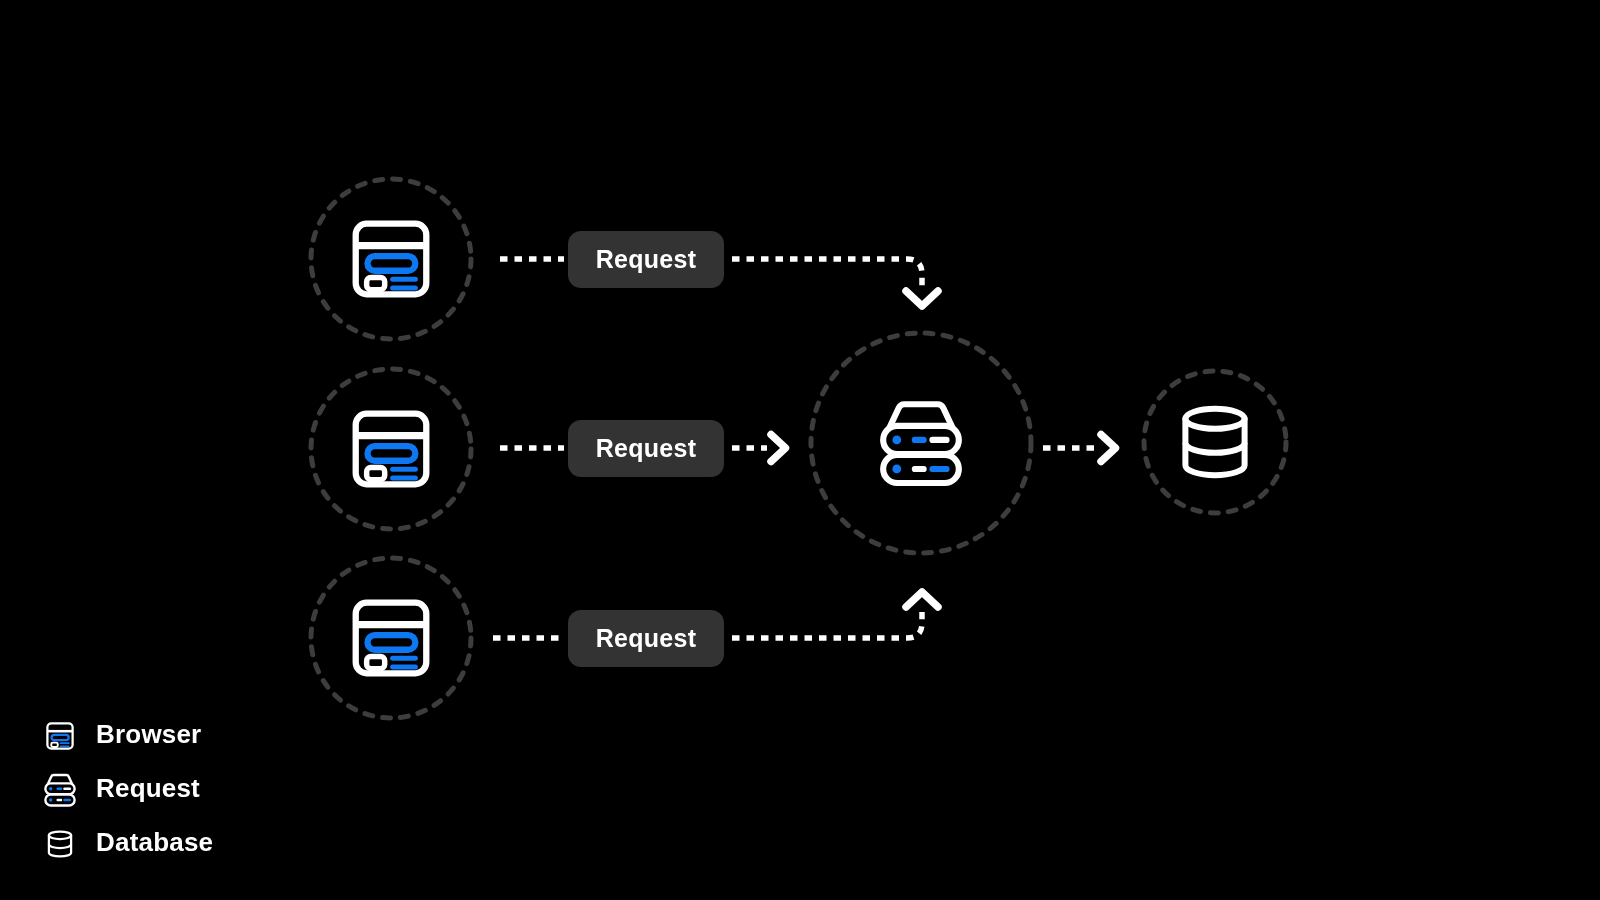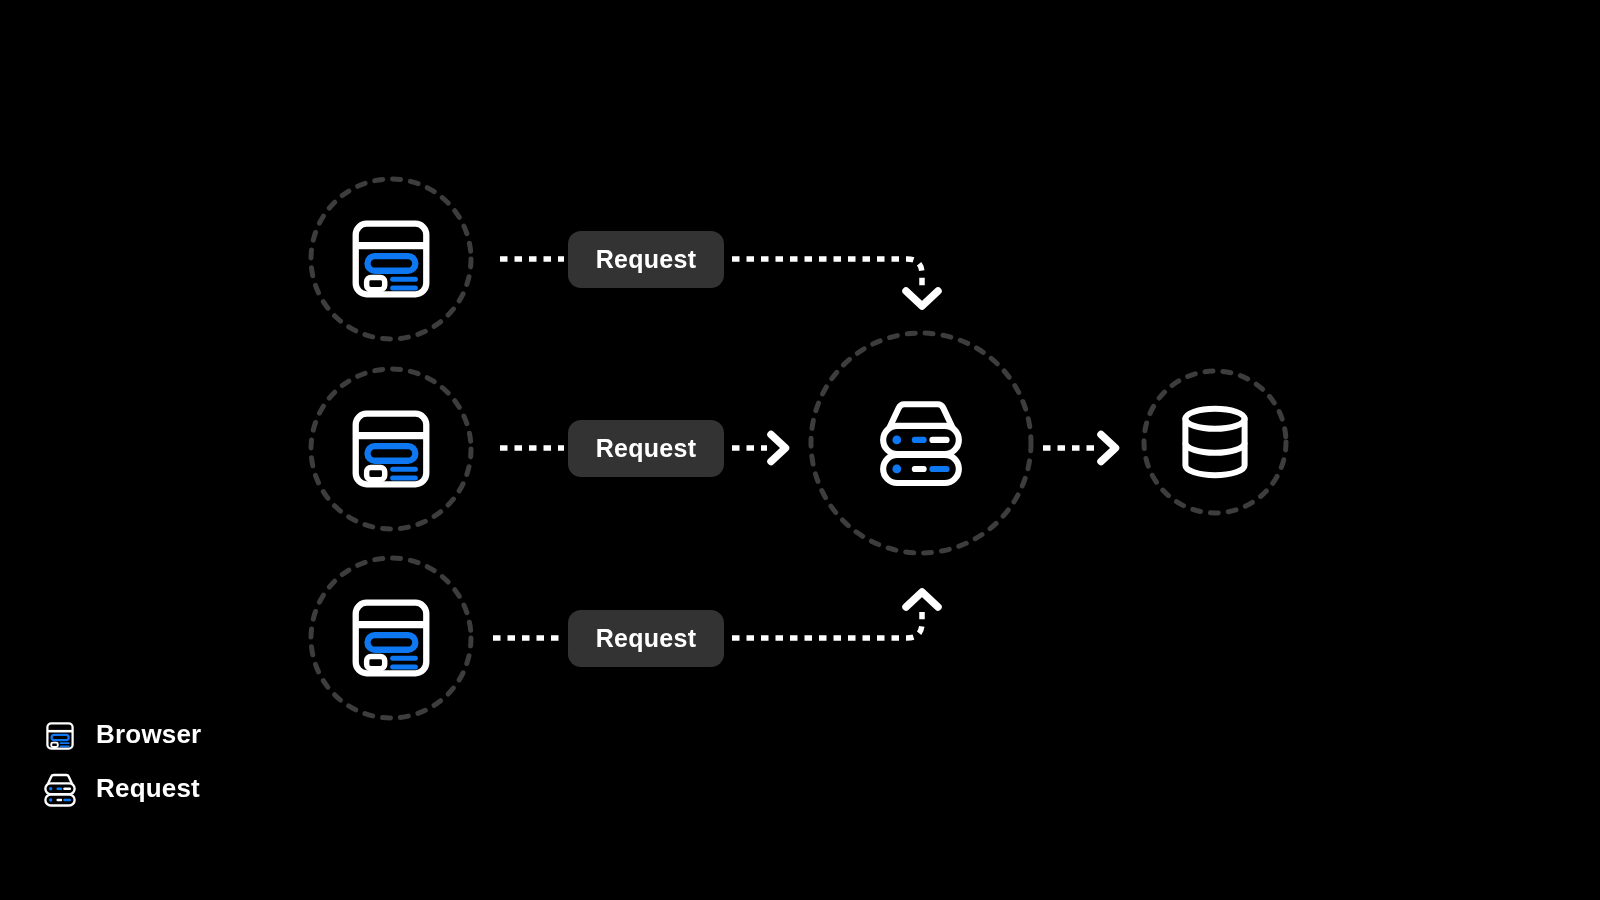--- a/index.html
+++ b/index.html
@@ -129,14 +129,22 @@
     <span class="legend-label">Browser</span>
   </div>
   <div class="legend-row l2">
     <span class="legend-icon-box">
       <svg width="34" height="34" viewBox="0 0 100 100">
           <use href="#ic-server"></use>
         </svg>
     </span>
     <span class="legend-label">Request</span>
   </div>
+  <div class="legend-row l3">
+    <span class="legend-icon-box">
+      <svg width="30" height="30" viewBox="0 0 100 100">
+          <use href="#ic-db"></use>
+        </svg>
+    </span>
+    <span class="legend-label">Database</span>
+  </div>
 
 </div>
 
 </body></html>

